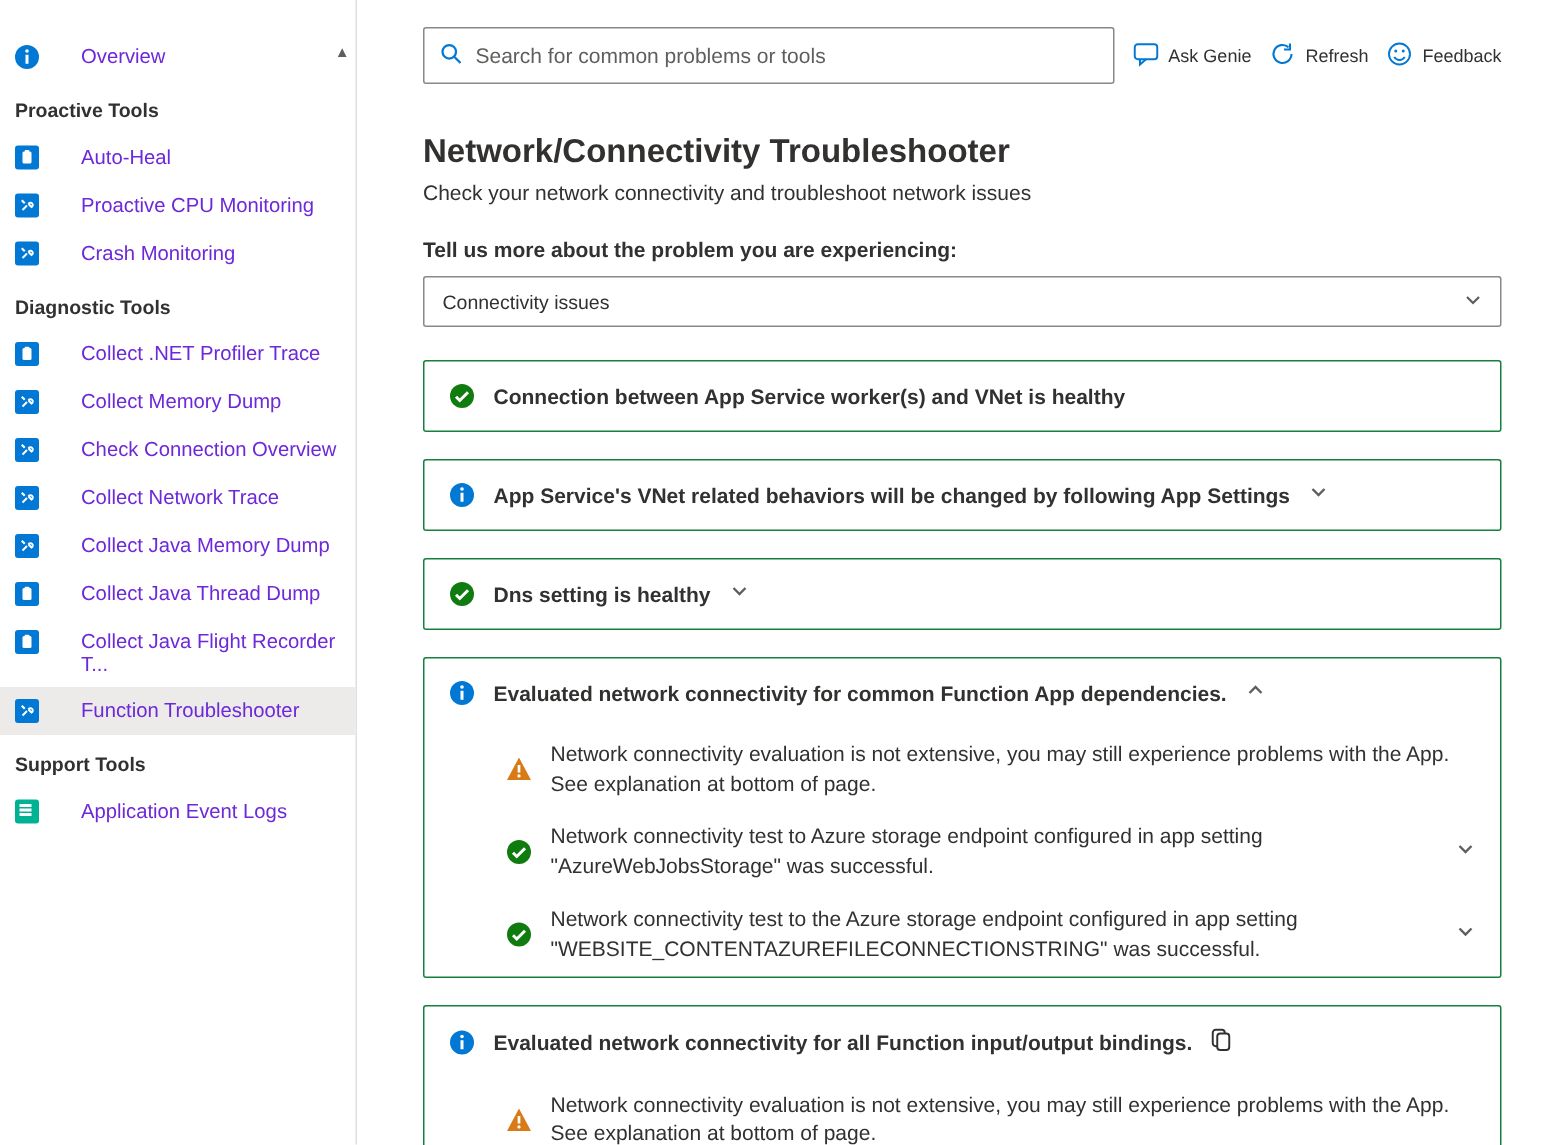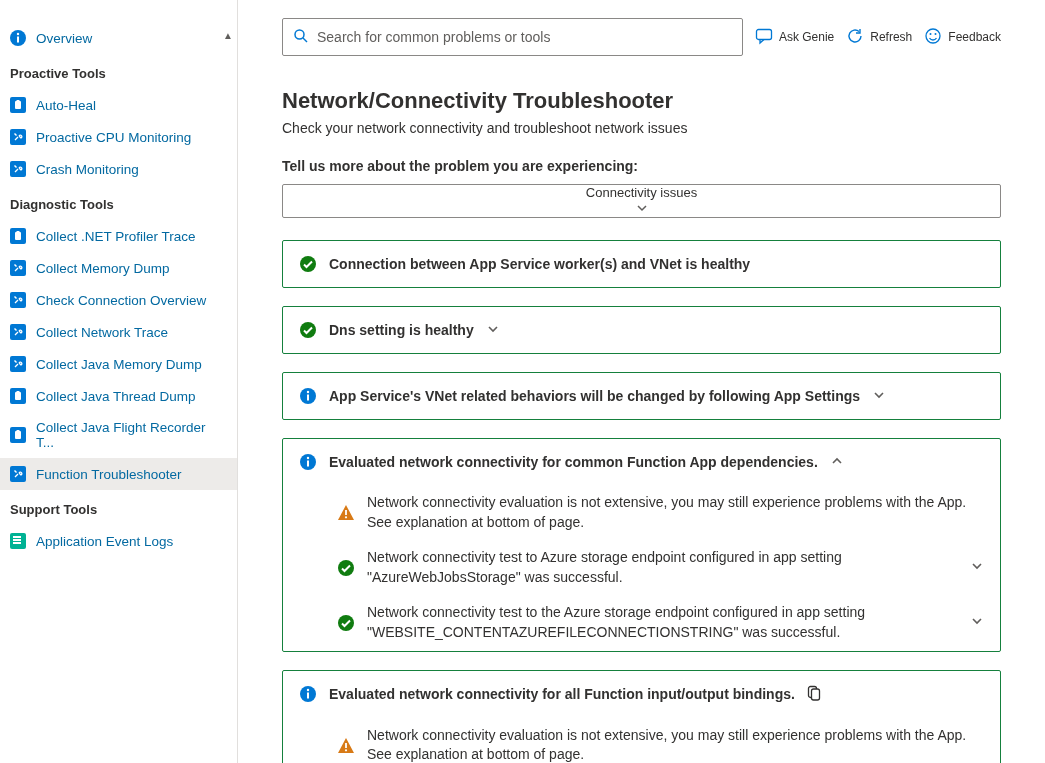--- a/index.html
+++ b/index.html
@@ -23,25 +23,25 @@
 }
 .collapse-caret {
   position: absolute;
   right: 4px;
   top: 30px;
   color: #605e5c;
   font-size: 10px;
 }
 .nav-item {
   display: flex;
-  align-items: center;
   padding: 8px 10px 8px 10px;
   cursor: pointer;
   font-size: 13.5px;
-  color: #0369a1;
+  color: #6d28d9;
+  gap: 18px;
 }
 .nav-item.selected { background: #edebe9; }
 .nav-item .icon {
   width: 16px;
   height: 16px;
   margin-right: 10px;
   flex-shrink: 0;
   display: inline-flex;
   align-items: center;
   justify-content: center;
@@ -108,21 +108,20 @@
 .select-box {
   border: 1px solid #8a8886;
   border-radius: 2px;
   height: 34px;
   display: flex;
   align-items: center;
   justify-content: space-between;
   padding: 0 12px;
   margin-bottom: 22px;
   cursor: pointer;
-  flex-direction: column;
 }
 .card {
   border: 1px solid #15803d;
   border-radius: 2px;
   margin-bottom: 18px;
 }
 .card-row {
   display: flex;
   align-items: center;
   padding: 14px 16px;
@@ -351,40 +350,40 @@
               <path d="M5 9.5l2.5 2.5L13 6.5" stroke="#fff" stroke-width="2" fill="none"></path>
             </svg>
           </span>
           <span class="title">Connection between App Service worker(s) and VNet is healthy</span>
         </div>
       </div>
       <div class="card">
         <div class="card-row">
           <span class="status-icon">
             <svg width="18" height="18" viewBox="0 0 18 18">
-              <circle cx="9" cy="9" r="8" fill="#107c10"></circle>
-              <path d="M5 9.5l2.5 2.5L13 6.5" stroke="#fff" stroke-width="2" fill="none"></path>
-            </svg>
-          </span>
-          <span class="title">Dns setting is healthy</span>
-          <span class="chev"><svg width="14" height="14" viewBox="0 0 14 14">
-              <path d="M3 5l4 4 4-4" stroke="#605e5c" stroke-width="1.6" fill="none"></path>
-            </svg></span>
-        </div>
-      </div>
-      <div class="card">
-        <div class="card-row">
-          <span class="status-icon">
-            <svg width="18" height="18" viewBox="0 0 18 18">
               <circle cx="9" cy="9" r="8" fill="#0078d4"></circle>
               <rect x="8" y="7.5" width="2" height="6" fill="#fff"></rect>
               <circle cx="9" cy="5" r="1.2" fill="#fff"></circle>
             </svg>
           </span>
           <span class="title">App Service's VNet related behaviors will be changed by following App Settings</span>
+          <span class="chev"><svg width="14" height="14" viewBox="0 0 14 14">
+              <path d="M3 5l4 4 4-4" stroke="#605e5c" stroke-width="1.6" fill="none"></path>
+            </svg></span>
+        </div>
+      </div>
+      <div class="card">
+        <div class="card-row">
+          <span class="status-icon">
+            <svg width="18" height="18" viewBox="0 0 18 18">
+              <circle cx="9" cy="9" r="8" fill="#107c10"></circle>
+              <path d="M5 9.5l2.5 2.5L13 6.5" stroke="#fff" stroke-width="2" fill="none"></path>
+            </svg>
+          </span>
+          <span class="title">Dns setting is healthy</span>
           <span class="chev"><svg width="14" height="14" viewBox="0 0 14 14">
               <path d="M3 5l4 4 4-4" stroke="#605e5c" stroke-width="1.6" fill="none"></path>
             </svg></span>
         </div>
       </div>
       <div class="card">
         <div class="card-row">
           <span class="status-icon">
             <svg width="18" height="18" viewBox="0 0 18 18">
               <circle cx="9" cy="9" r="8" fill="#0078d4"></circle>

